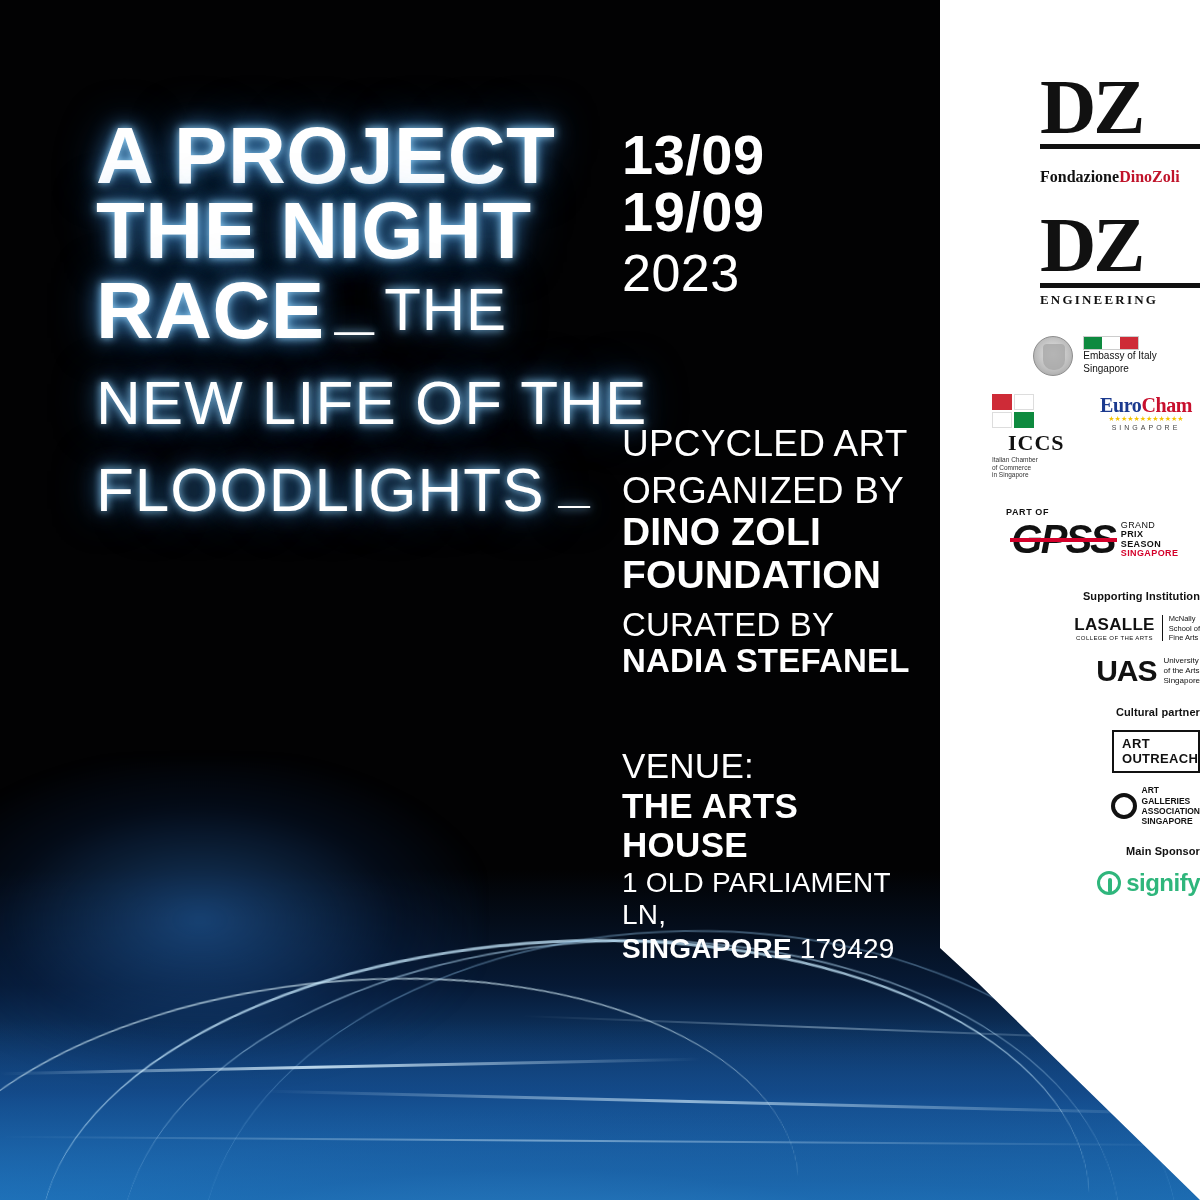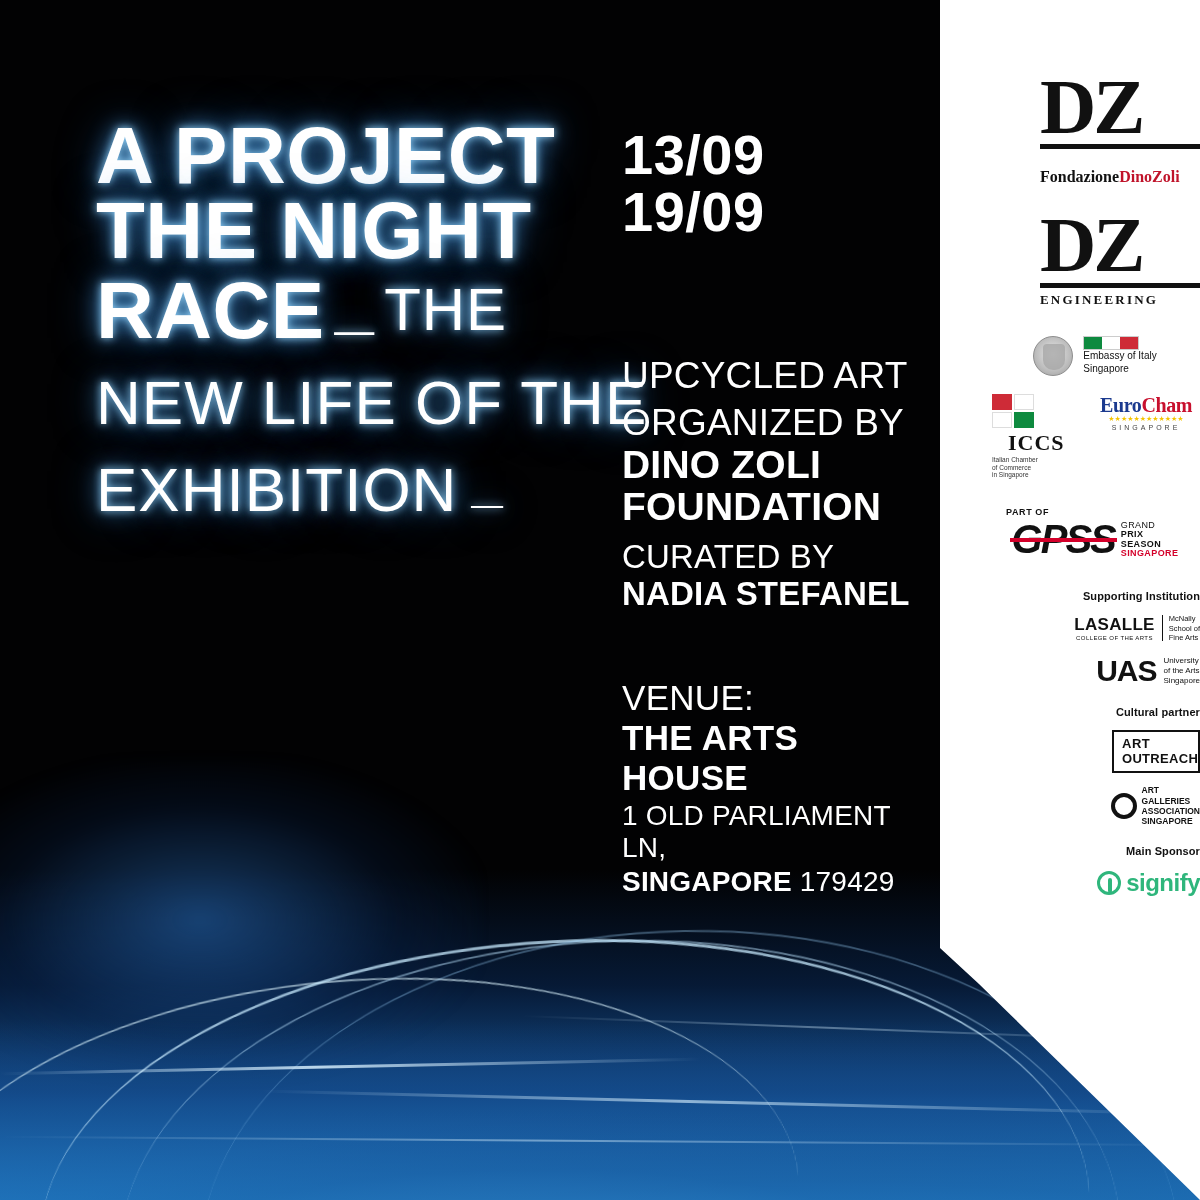--- a/index.html
+++ b/index.html
@@ -276,28 +276,29 @@
   <div class="headline">
     <div class="hl-line">A PROJECT</div>
     <div class="hl-line">THE NIGHT</div>
     <div class="hl-race-row">
       <span class="hl-line">RACE</span>
       <span class="dash" style="font-size:70px">_</span>
       <span class="hl-the">THE</span>
     </div>
     <div class="hl-line small hl-nl">NEW LIFE OF THE</div>
     <div class="hl-fl">
-      <span class="hl-line small">EXHIBITION</span>
+      <span class="hl-line small">FLOODLIGHTS</span>
       <span class="dash" style="font-size:56px">_</span>
     </div>
   </div>
 
   <div class="info">
     <div class="dates">13/09</div>
     <div class="dates">19/09</div>
+    <div class="year">2023</div>
 
     <div class="blk-exh">
       <div class="lt">UPCYCLED ART</div>
       <div class="lt mt6">ORGANIZED BY</div>
       <div class="bd">DINO ZOLI</div>
       <div class="bd">FOUNDATION</div>
       <div class="lt sm mt10">CURATED BY</div>
       <div class="bd sm">NADIA STEFANEL</div>
     </div>
 

